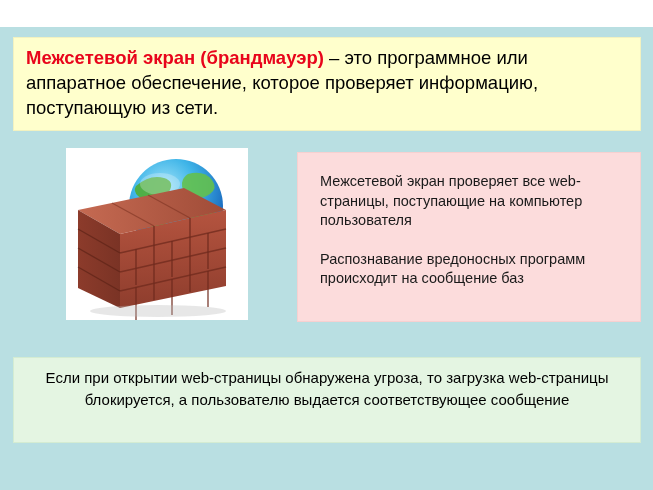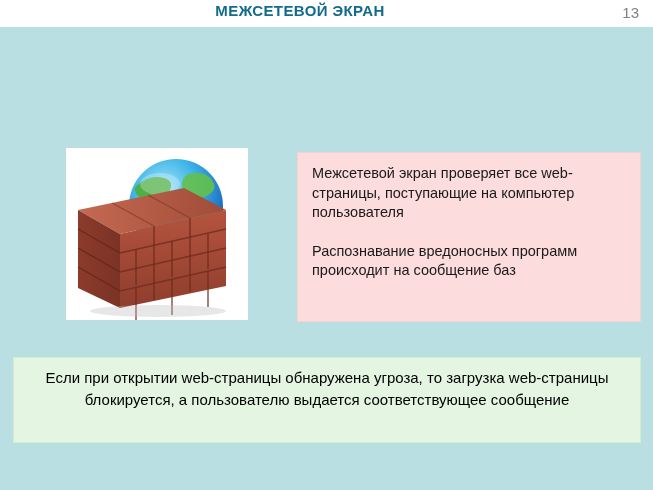--- a/index.html
+++ b/index.html
@@ -102,21 +102,21 @@
     background: #fcdcdc;
     border: 1px solid #f7d0d0;
     box-sizing: border-box;
     padding: 11px 10px 8px 14px;
   }
   .explanation-para {
     font-size: 14.5px;
     line-height: 19.5px;
     color: #1a1a1a;
     font-family: "Liberation Sans", sans-serif;
-    margin: 0;
+    margin: 8px;
   }
   .explanation-para + .explanation-para {
     margin-top: 19px;
   }
   
   .conclusion-box {
     position: absolute;
     left: 13px;
     top: 357px;
     width: 628px;
@@ -134,25 +134,24 @@
     font-family: "Liberation Sans", sans-serif;
   }
 </style>
 </head>
 <body>
 
 <div class="slide">
 
   <div class="slide-body-bg"></div>
 
-  <div class="header">
-    <div class="slide-title">МЕЖСЕТЕВОЙ ЭКРАН</div>
-    <div class="page-number">13</div>
-  </div>
-
+
+  <div class="definition-box">
+    <div class="definition-text"><span class="definition-term">Межсетевой экран (брандмауэр)</span><span> – это программное или аппаратное обеспечение, которое проверяет информацию, поступающую из сети.</span></div>
+  </div>
 
   <div class="illustration">
     <svg width="182" height="172" viewBox="0 0 182 172">
       <defs>
         <radialGradient id="globeGrad" cx="38%" cy="30%" r="75%">
           <stop offset="0%" stop-color="#9fe2f8"></stop>
           <stop offset="45%" stop-color="#3fb5e8"></stop>
           <stop offset="100%" stop-color="#1158b5"></stop>
         </radialGradient>
         <linearGradient id="brickFace" x1="0" y1="0" x2="0" y2="1">

